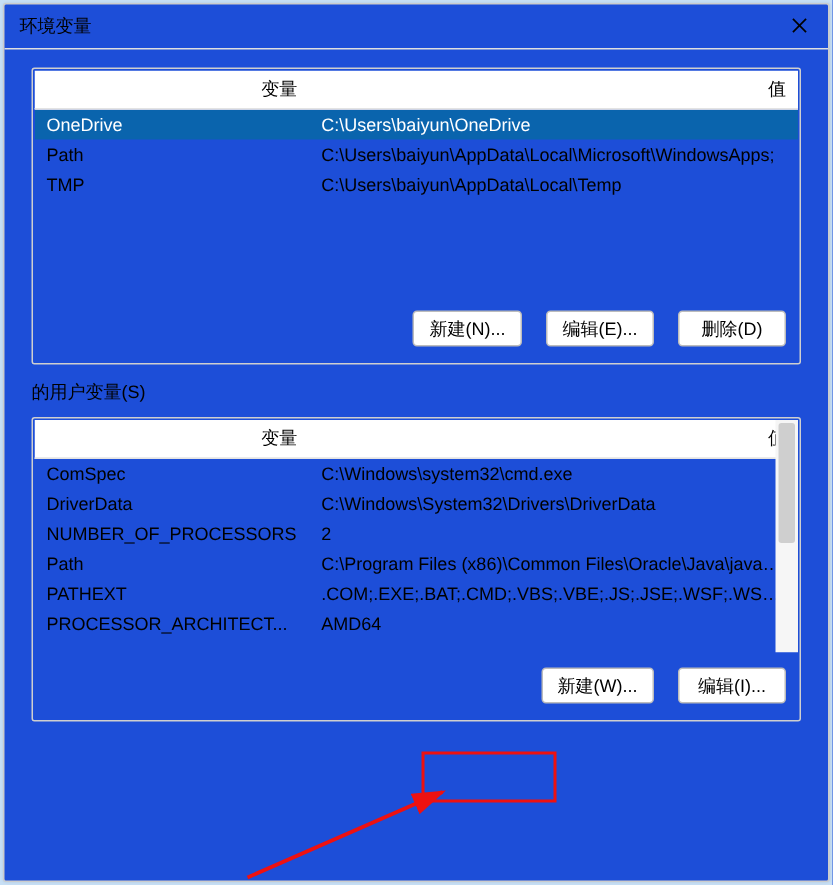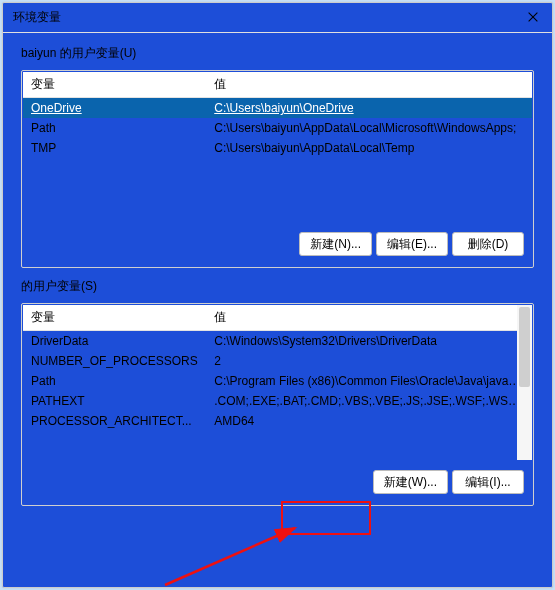--- a/index.html
+++ b/index.html
@@ -5,51 +5,50 @@
 * { box-sizing: border-box; margin: 0; padding: 0; font-family: "Microsoft YaHei", "Segoe UI", sans-serif; font-size: 12px; }
 body { background: #c7dff5; width: 555px; height: 590px; overflow: hidden; position: relative; }
 .dialog { position: absolute; top: 2px; left: 2px; right: 2px; height: 586px; background: #1d4ed8; border: 1px solid #ccc; border-radius: 2px; box-shadow: 0 0 2px rgba(0,0,0,0.1); display: flex; flex-direction: column; }
 .titlebar { display: flex; align-items: center; justify-content: space-between; padding: 6px 10px; border-bottom: 1px solid #e0e0e0; }
 .titlebar .title { font-size: 12px; color: #000; }
 .titlebar .close { width: 16px; height: 16px; cursor: pointer; color: #222; }
 .content { flex: 1; padding: 12px 18px 0 18px; display: flex; flex-direction: column; }
 .section-label { font-size: 12px; color: #000; margin-bottom: 8px; }
 .groupbox { border: 1px solid #cfcfcf; border-radius: 2px; padding: 1px; margin-bottom: 10px; position: relative; }
 .table { width: 100%; border-collapse: collapse; table-layout: fixed; }
-.table th { text-align: left; font-weight: normal; background: #fff; border-bottom: 1px solid #e3e3e3; padding: 4px 8px; height: 22px; color: #000; }
+.table th { text-align: right; font-weight: normal; background: #fff; border-bottom: 1px solid #e3e3e3; padding: 4px 8px; height: 22px; color: #000; }
 .table th:first-child { width: 36%; }
 .table td { padding: 3px 8px; height: 19px; color: #000; white-space: nowrap; overflow: hidden; text-overflow: ellipsis; }
-.table tr.selected td { background: #0a64ad; color: #fff; text-decoration: underline; }
+.table tr.selected td { background: #0a64ad; color: #fff; }
 .table tbody tr { border-bottom: 0; }
 .tbl-wrap { height: 150px; overflow: hidden; position: relative; }
 .tbl-wrap.sys { height: 155px; }
 .scrollbar { position: absolute; right: 0; top: 0; bottom: 0; width: 15px; background: #f6f6f6; }
 .thumb { position: absolute; left: 2px; right: 2px; top: 2px; height: 80px; background: #cfcfcf; border-radius: 2px; }
-.btn-row { display: flex; justify-content: flex-end; gap: 4px; padding: 10px 8px 10px 0; }
+.btn-row { display: flex; justify-content: flex-end; gap: 16px; padding: 10px 8px 10px 0; }
 .btn { min-width: 72px; height: 24px; background: #fff; border: 1px solid #bcbcbc; border-radius: 3px; padding: 0 10px; cursor: pointer; color: #000; }
 .highlight-box { position: absolute; border: 2px solid #e11; pointer-events: none; }
 .arrow-svg { position: absolute; pointer-events: none; }
 </style>
 </head>
 <body>
 
 <div class="dialog">
   <div class="titlebar">
     <span class="title">环境变量</span>
     <span class="close">
       <svg viewBox="0 0 16 16" width="14" height="14">
           <line x1="3" y1="3" x2="13" y2="13" stroke="#000" stroke-width="1.3"></line>
           <line x1="13" y1="3" x2="3" y2="13" stroke="#000" stroke-width="1.3"></line>
         </svg>
     </span>
   </div>
 
   <div class="content">
 
-    <div class="section-label">baiyun 的用户变量(U)</div>
     <div class="groupbox">
       <div class="tbl-wrap">
         <table class="table">
           <thead>
               <tr>
             <th>变量</th>
             <th>值</th>
           </tr>
             </thead>
           <tbody>
@@ -83,20 +82,24 @@
           </div>
         <table class="table">
           <thead>
               <tr>
             <th>变量</th>
             <th>值</th>
           </tr>
             </thead>
           <tbody>
             <tr>
+                <td>ComSpec</td>
+                <td>C:\Windows\system32\cmd.exe</td>
+              </tr>
+            <tr>
                 <td>DriverData</td>
                 <td>C:\Windows\System32\Drivers\DriverData</td>
               </tr>
             <tr>
                 <td>NUMBER_OF_PROCESSORS</td>
                 <td>2</td>
               </tr>
             <tr>
                 <td>Path</td>
                 <td>C:\Program Files (x86)\Common Files\Oracle\Java\javapath;C:...</td>

